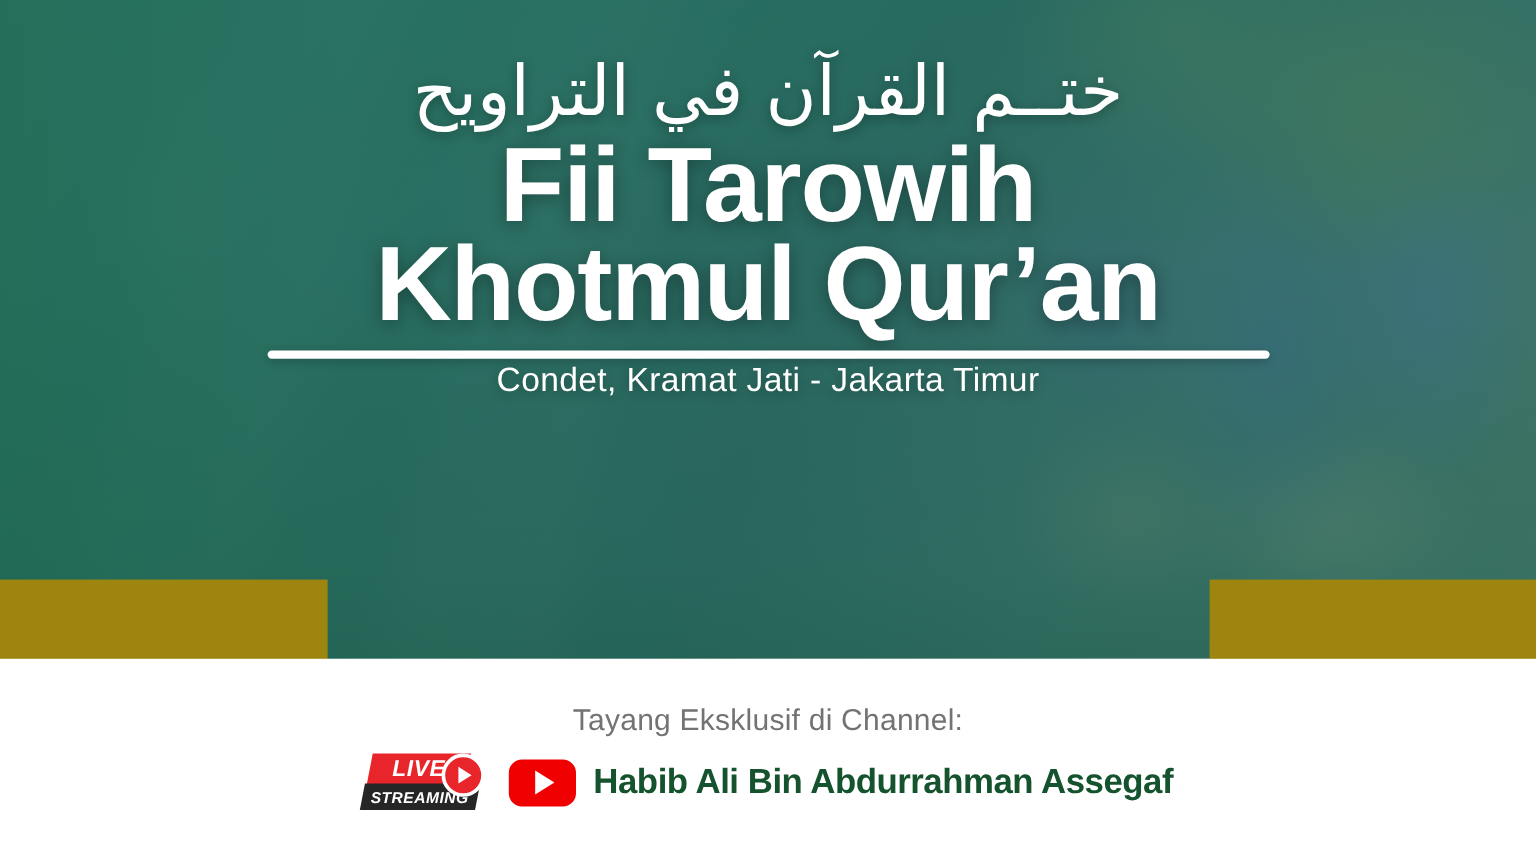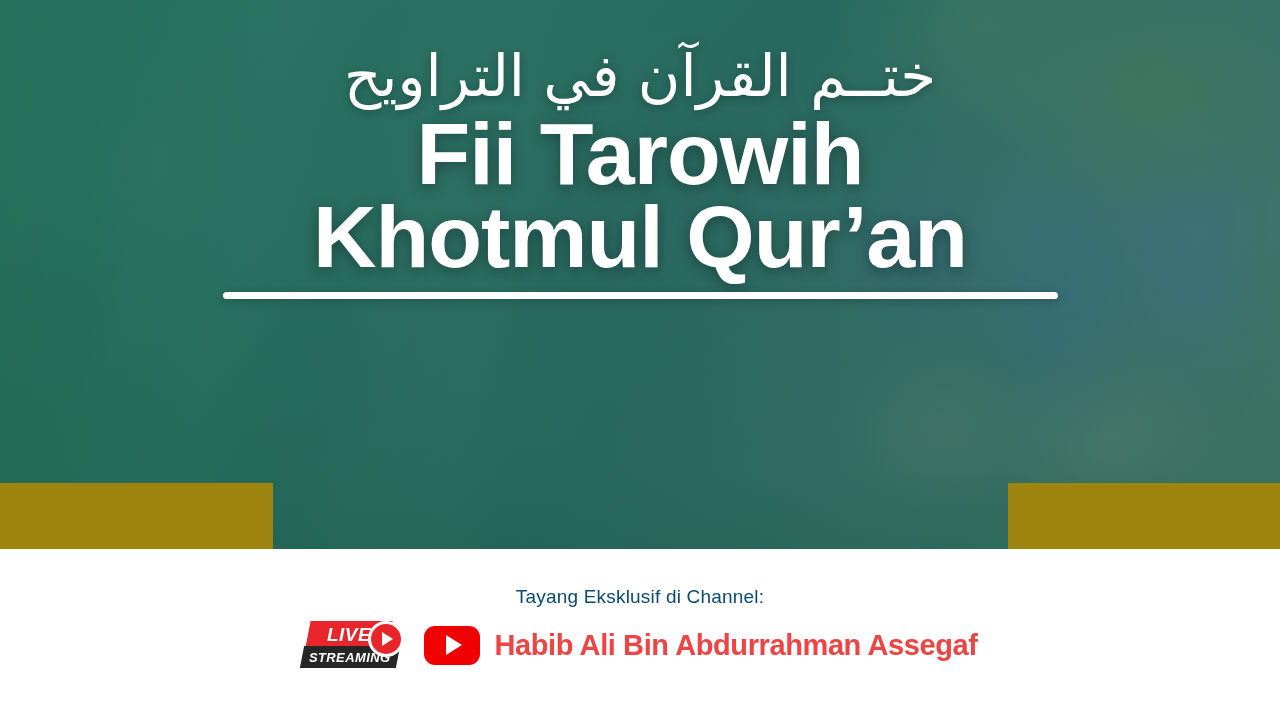--- a/index.html
+++ b/index.html
@@ -148,23 +148,23 @@
     position:absolute;
     left:0; top:549px;
     width:1280px; height:171px;
     background:#ffffff;
     display:flex; flex-direction:column;
     align-items:center;
   }
 
   .footer-label {
     margin-top:37px;
-    font-size:19px;
+    font-size:25px;
     font-weight:400;
-    color:#0c4a6e;
+    color:#737373;
     letter-spacing:.2px;
   }
 
   .channel-row {
     margin-top:13px;
     display:flex; align-items:center; gap:14px;
   }
 
   
   .live-badge {
@@ -222,21 +222,21 @@
   .yt-icon .tri {
     width:0; height:0; margin-left:4px;
     border-left:16px solid #ffffff;
     border-top:10px solid transparent;
     border-bottom:10px solid transparent;
   }
 
   .channel-name {
     font-size:29px;
     font-weight:bold;
-    color:#ef4444;
+    color:#14532d;
     letter-spacing:-.4px;
   }
 </style>
 </head>
 <body>
 
 <div class="stage">
 
   <div class="hero">
     <div class="photo"></div>
@@ -248,20 +248,21 @@
 
       <div class="title">
         <span>Fii Tarowih</span>
         <span>Khotmul Qur’an</span>
       </div>
 
 
       <div class="divider"></div>
 
 
+      <div class="org-sub">Condet, Kramat Jati - Jakarta Timur</div>
     </div>
   </div>
 
   <div class="gold gold-left"></div>
   <div class="gold gold-right"></div>
 
   <div class="footer">
     <div class="footer-label">Tayang Eksklusif di Channel:</div>
 
     <div class="channel-row">

